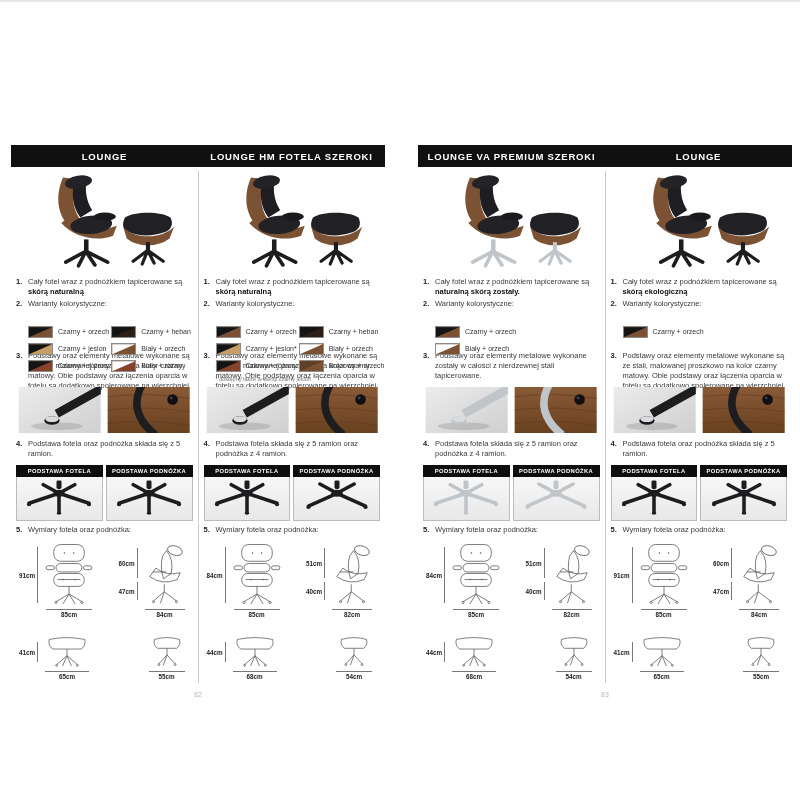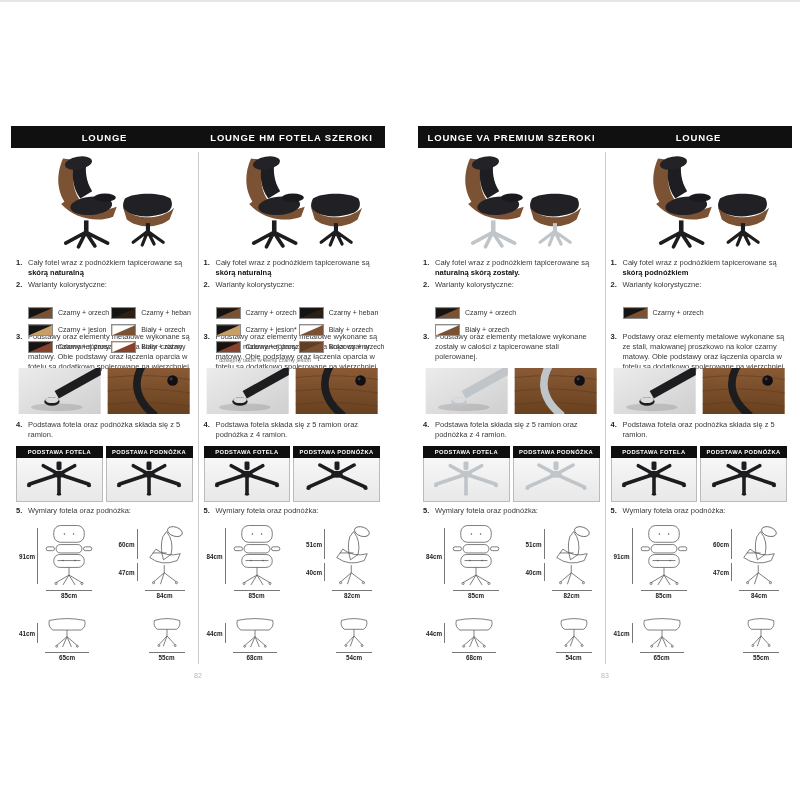--- a/index.html
+++ b/index.html
@@ -1,19 +1,19 @@
 <!DOCTYPE html>
 <html><head>
 <meta charset="utf-8">
 <style>
   *{margin:0;padding:0;box-sizing:border-box}
   html,body{background:#fff}
   body{width:800px;height:800px;position:relative;font-family:"Liberation Sans",sans-serif;overflow:hidden}
   .sheet{position:absolute;inset:0;background:#fff;border-top:2px solid #e6e6e6}
-  .page{position:absolute;top:124px;width:374px}
+  .page{position:absolute;top:143px;width:374px}
   .page-left{left:11px}
   .page-right{left:418px}
   .hdr{display:flex;background:#101010;height:22px;align-items:center}
   .hcell{flex:1;text-align:center;color:#fff;font-size:9.5px;font-weight:bold;letter-spacing:.8px}
   .cols{display:flex;margin-top:2px}
   .colwrap{flex:1;padding:0 5px;min-width:0}
   .vdiv{width:1px;background:#ccc;margin-top:2px}
   .photo{height:108px;display:flex;align-items:center;justify-content:center}
   .photo svg{width:160px;height:102px}
   .item{display:flex;gap:3px}
@@ -525,21 +525,21 @@
                     <span class="tri" style="background: rgb(255, 255, 255);"></span>
                   </span>
     <span class="swl">Biały + orzech</span>
   </div>
 </div>
 
     </div>
   </div>
   <div class="item s3">
     <span class="num">3.</span>
-    <p class="ibody">Podstawy oraz elementy metalowe wykonane zostały w całości z tapicerowane stali polerowanej.</p>
+    <p class="ibody">Podstawy oraz elementy metalowe wykonane zostały w całości z nierdzewnej stali tapicerowane.</p>
   </div>
   <div class="dphotos">
     <svg class="dphoto" viewBox="0 0 86 48">
               <use href="#sym-det1"></use>
             </svg>
     <svg class="dphoto" viewBox="0 0 86 48">
               <use href="#sym-det2"></use>
             </svg>
   </div>
   <div class="item s4">
@@ -631,21 +631,21 @@
 </div>
       <div class="vdiv"></div>
       <div class="colwrap" style="--metal: #1d1d20;">
   <div class="photo">
     <svg viewBox="0 0 170 112">
               <use href="#sym-chair"></use>
             </svg>
   </div>
   <div class="item s1">
     <span class="num">1.</span>
-    <p class="ibody"><span>Cały fotel wraz z podnóżkiem tapicerowane są </span><b>skórą podnóżkiem</b></p>
+    <p class="ibody"><span>Cały fotel wraz z podnóżkiem tapicerowane są </span><b>skórą ekologiczną</b></p>
   </div>
   <div class="item s2">
     <span class="num">2.</span>
     <div class="ibody">
       <p class="i2label">Warianty kolorystyczne:</p>
       <div class="swatches" style="grid-template-columns: repeat(1, 1fr);">
   <div class="sw">
     <span class="chip" style="background: rgb(122, 82, 51);">
                     <span class="tri" style="background: rgb(20, 20, 20);"></span>
                   </span>

